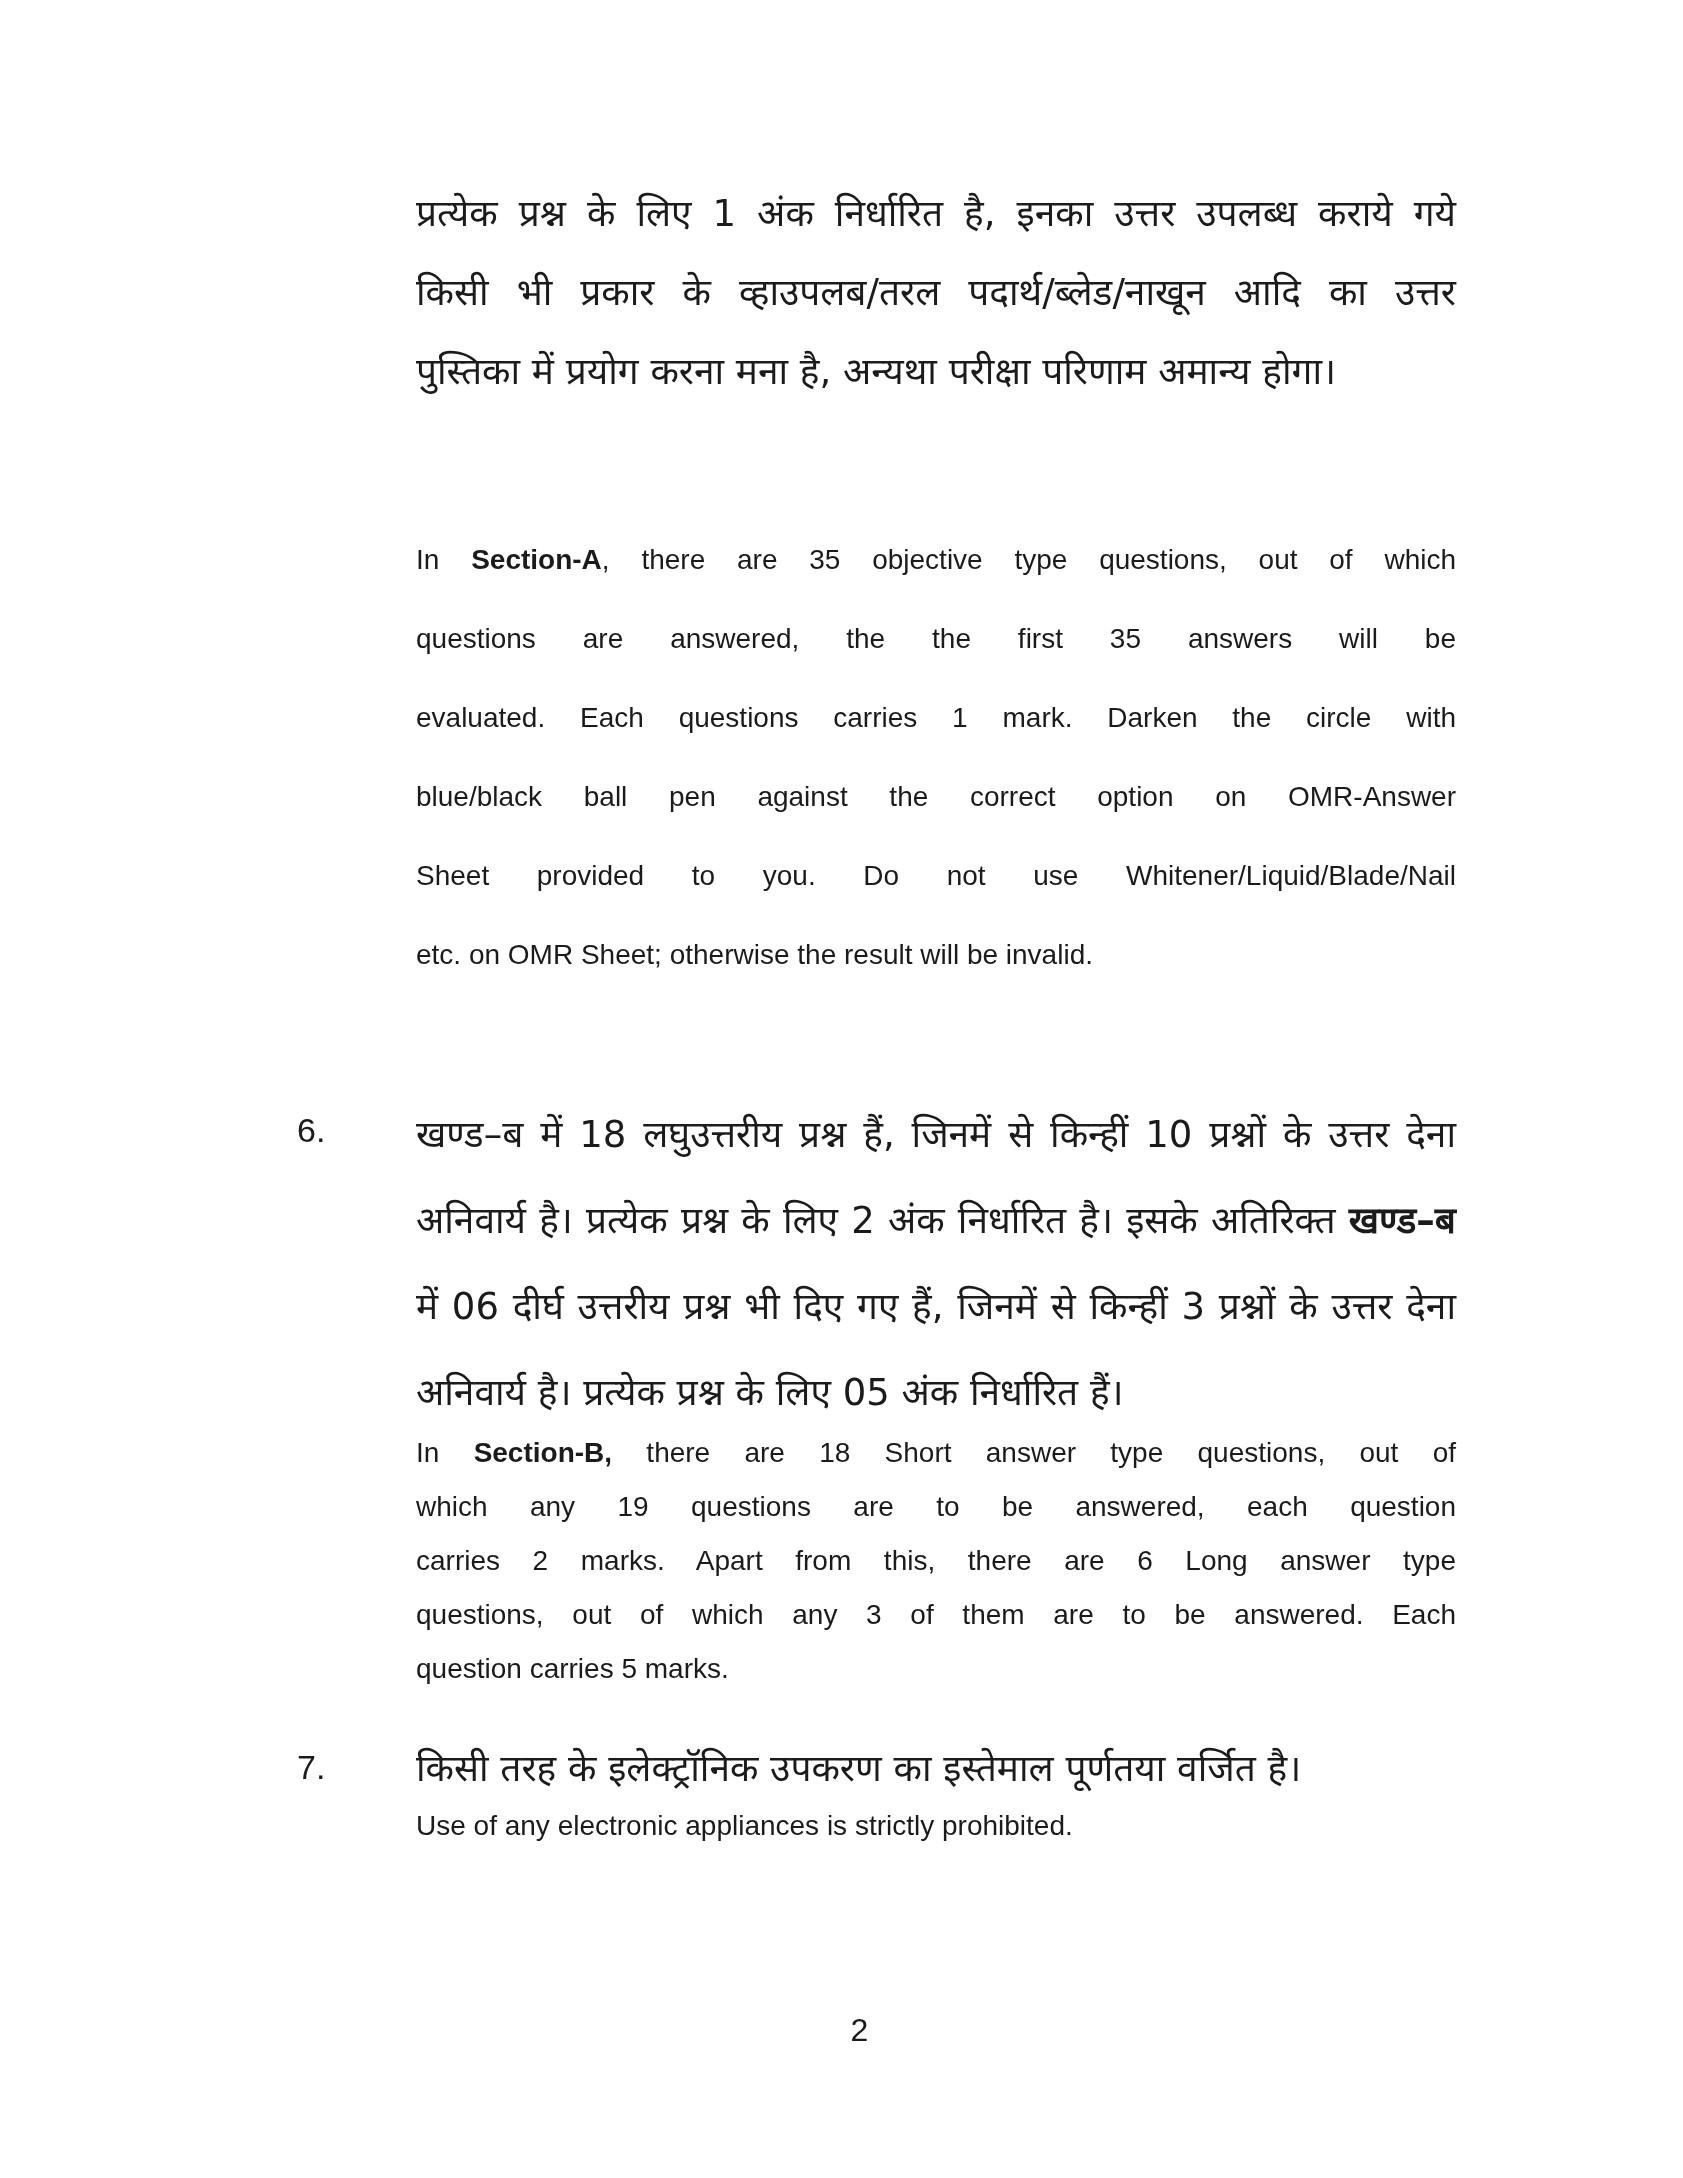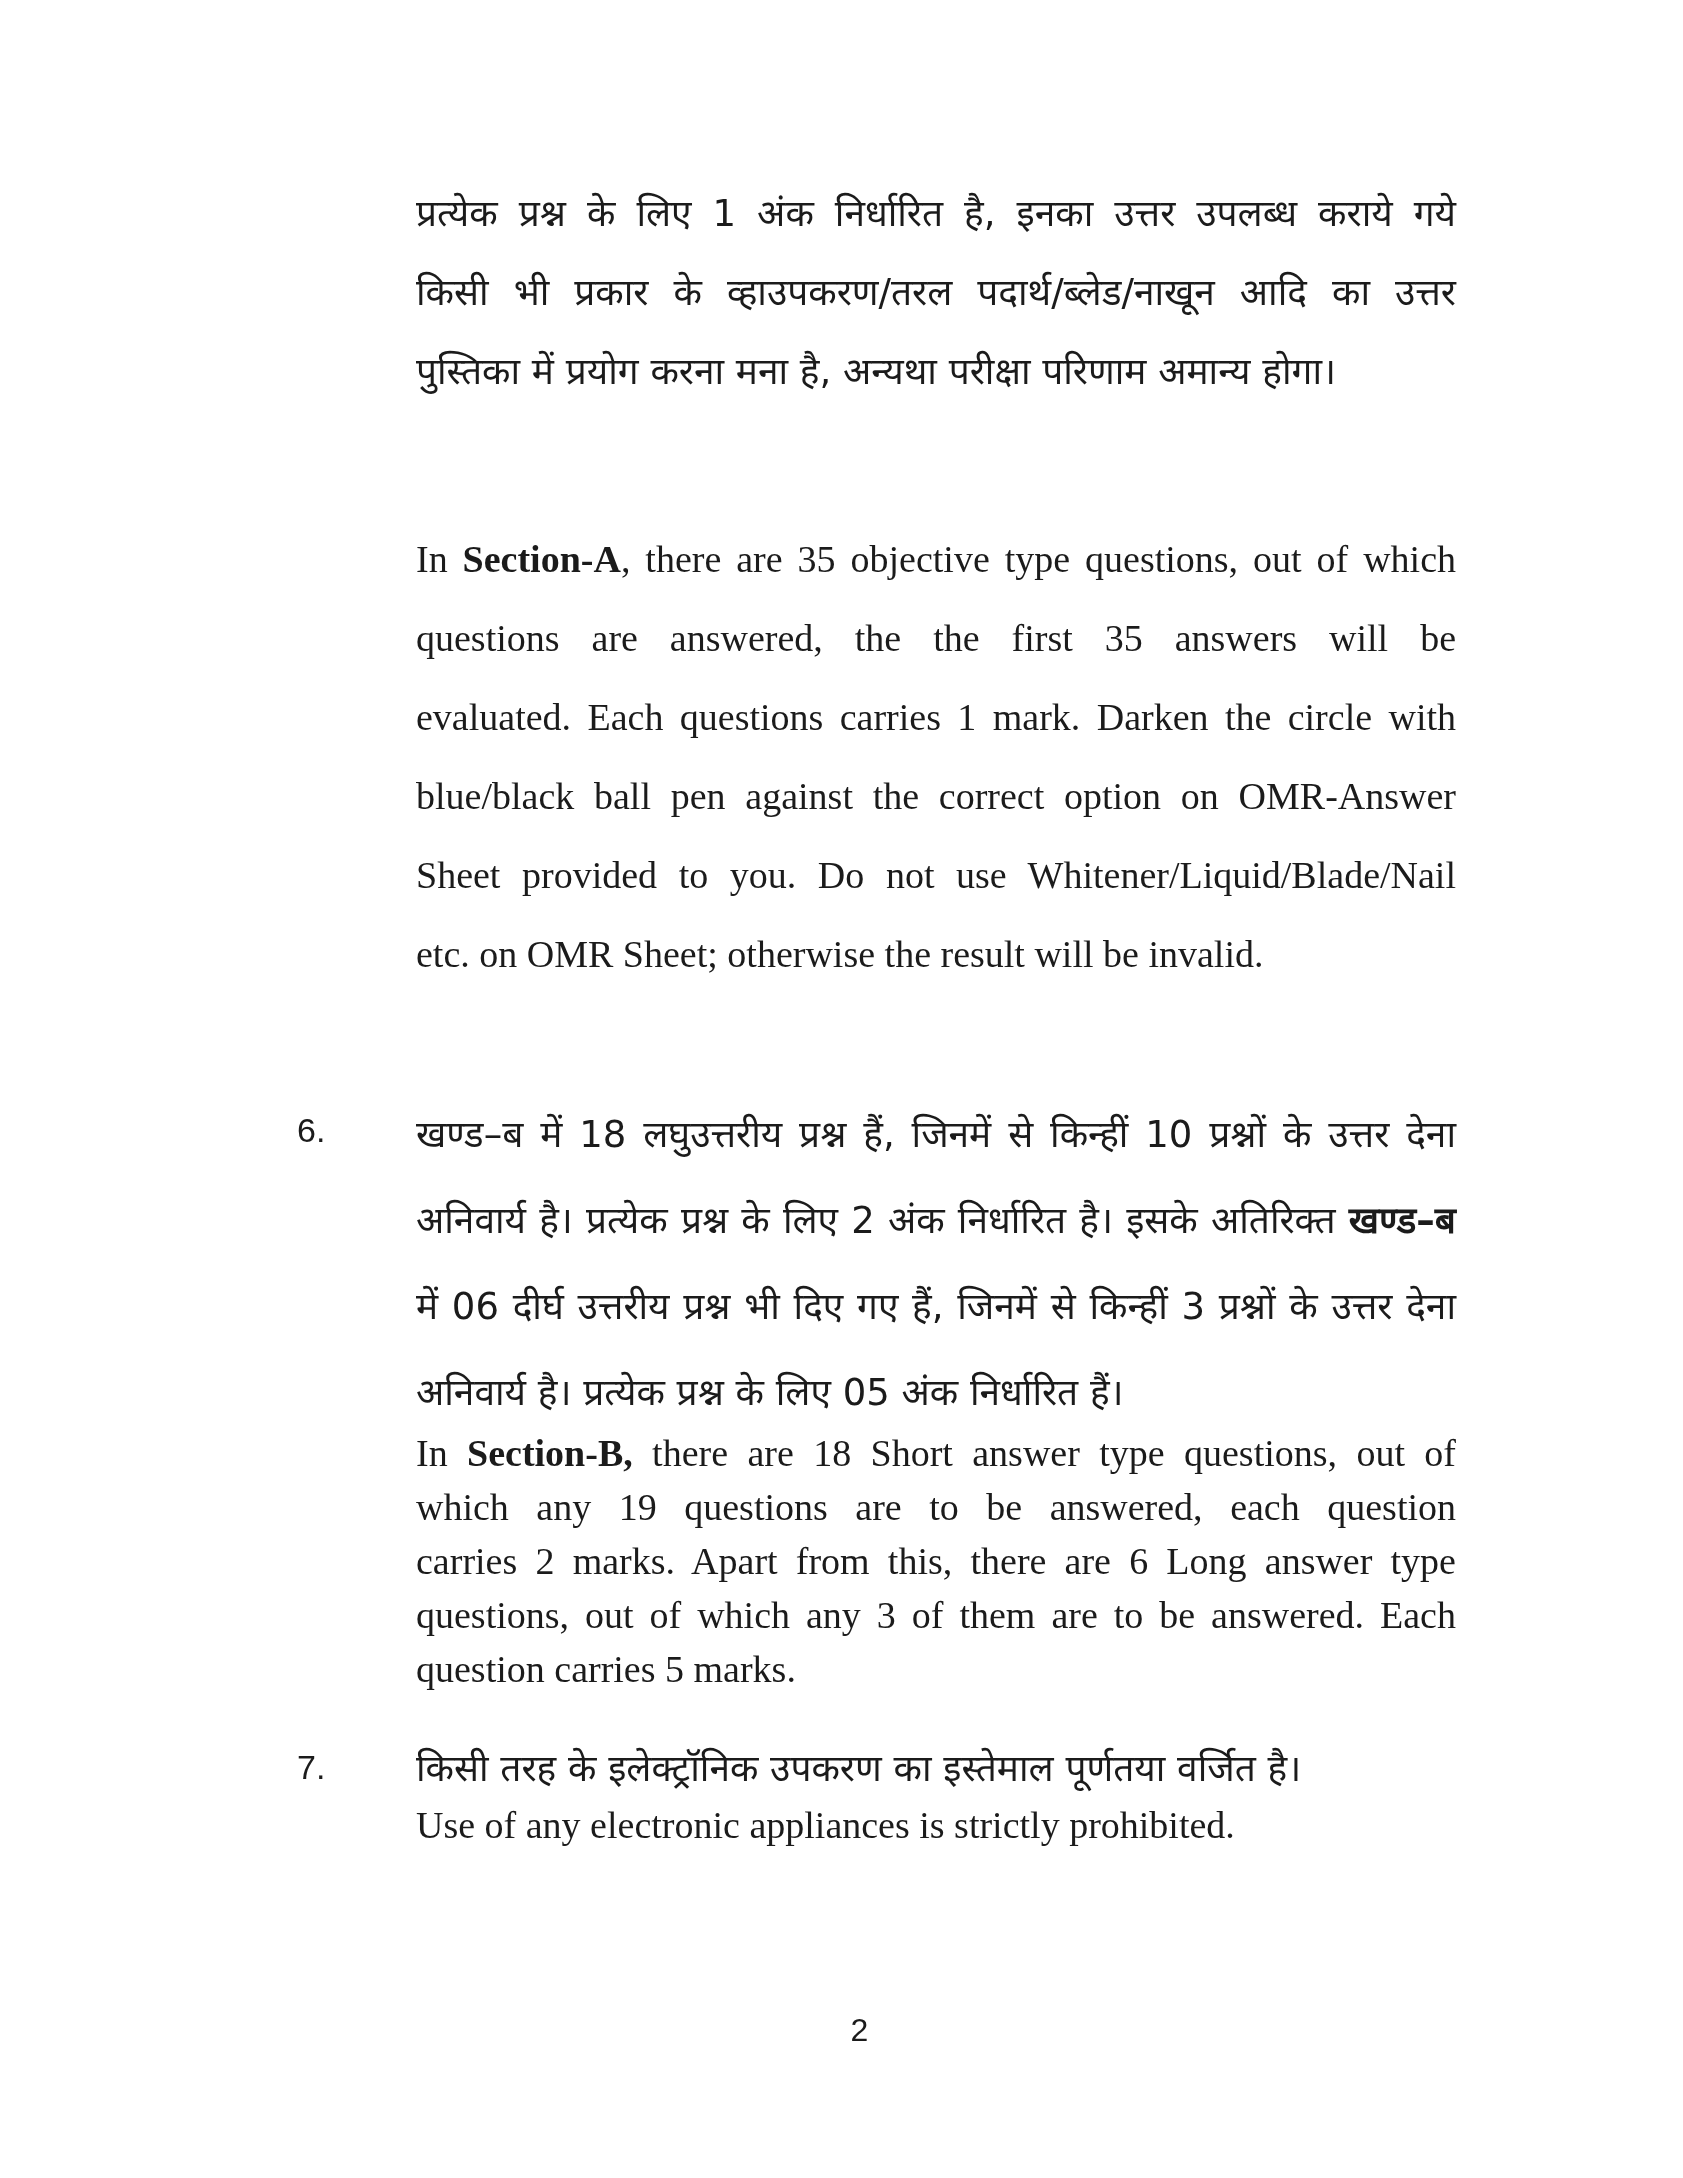--- a/index.html
+++ b/index.html
@@ -14,22 +14,22 @@
   .block {
     position: absolute;
     left: 416px;
     width: 1040px;
   }
   .hi {
     font-family: "DejaVu Sans", "Liberation Sans", sans-serif;
     font-size: 37px;
   }
   .en {
-    font-family: Liberation Serif, serif;
-    font-size: 38px;
+    font-family: Liberation Sans, sans-serif;
+    font-size: 28px;
   }
   .lh80 { line-height: 79px; }
   .lh87 { line-height: 86px; }
   .lh55 { line-height: 54px; }
   .lh58 { line-height: 57px; }
   .line { white-space: nowrap; }
   .line.j {
     white-space: normal;
     text-align: justify;
     text-align-last: justify;
@@ -53,21 +53,21 @@
     line-height: 40px;
   }
 </style>
 </head>
 <body>
 
 <div class="page">
 
   <div class="block hi lh80" style="top:174px;">
     <div class="line j">प्रत्येक प्रश्न के लिए 1 अंक निर्धारित है, इनका उत्तर उपलब्ध कराये गये</div>
-    <div class="line j">किसी भी प्रकार के व्हाउपकरण/तरल पदार्थ/ब्लेड/नाखून आदि का उत्तर</div>
+    <div class="line j">किसी भी प्रकार के व्हाउपलब/तरल पदार्थ/ब्लेड/नाखून आदि का उत्तर</div>
     <div class="line">पुस्तिका में प्रयोग करना मना है, अन्यथा परीक्षा परिणाम अमान्य होगा।</div>
   </div>
 
   <div class="block en lh80" style="top:520px;">
     <div class="line j"><span>In </span><b>Section-A</b><span>, there are 35 objective type questions, out of which</span></div>
     <div class="line j">questions are answered, the the first 35 answers will be</div>
     <div class="line j">evaluated. Each questions carries 1 mark. Darken the circle with</div>
     <div class="line j">blue/black ball pen against the correct option on OMR-Answer</div>
     <div class="line j">Sheet provided to you. Do not use Whitener/Liquid/Blade/Nail</div>
     <div class="line">etc. on OMR Sheet; otherwise the result will be invalid.</div>

